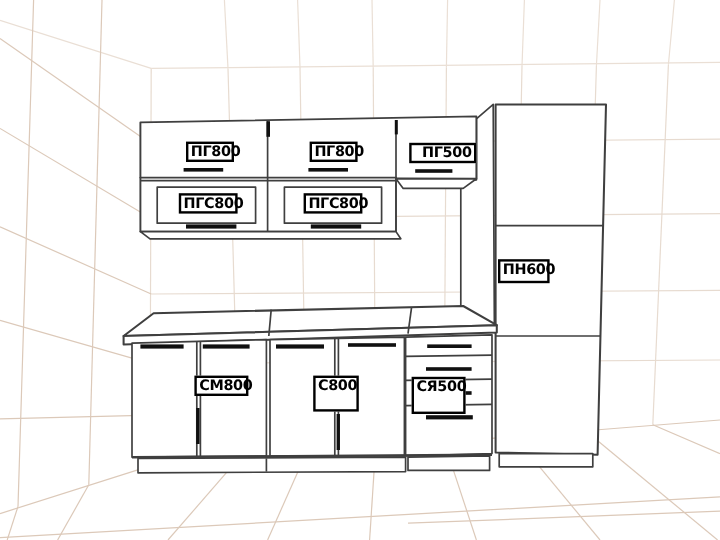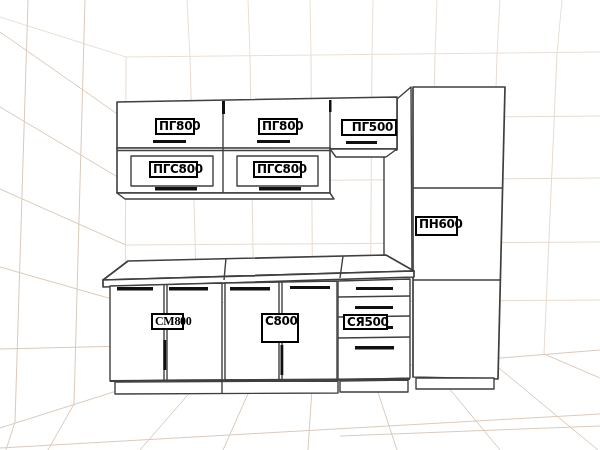--- a/index.html
+++ b/index.html
@@ -175,18 +175,18 @@
   <div class="cab-label" style="left:258px;top:118px;width:40px;height:17px;">ПГ800</div>
 
   <div class="cab-label" style="left:341px;top:119px;width:56px;height:17px;">ПГ500</div>
 
   <div class="cab-label" style="left:149px;top:161px;width:49px;height:17px;">ПГС800</div>
 
   <div class="cab-label" style="left:253px;top:161px;width:49px;height:17px;">ПГС800</div>
 
   <div class="cab-label" style="left:415px;top:216px;width:43px;height:20px;">ПН600</div>
 
-  <div class="cab-label" style="left:151px;top:313px;width:33px;height:17px;font-family:Liberation Serif, serif;">СМ800</div>
+  <div class="cab-label" style="left:162px;top:313px;width:45px;height:17px;">СМ800</div>
 
   <div class="cab-label" style="left:261px;top:313px;width:38px;height:30px;">С800</div>
 
-  <div class="cab-label" style="left:343px;top:314px;width:45px;height:16px;">СЯ500</div>
+  <div class="cab-label" style="left:343px;top:314px;width:45px;height:31px;">СЯ500</div>
 </div>
 
 </body></html>

